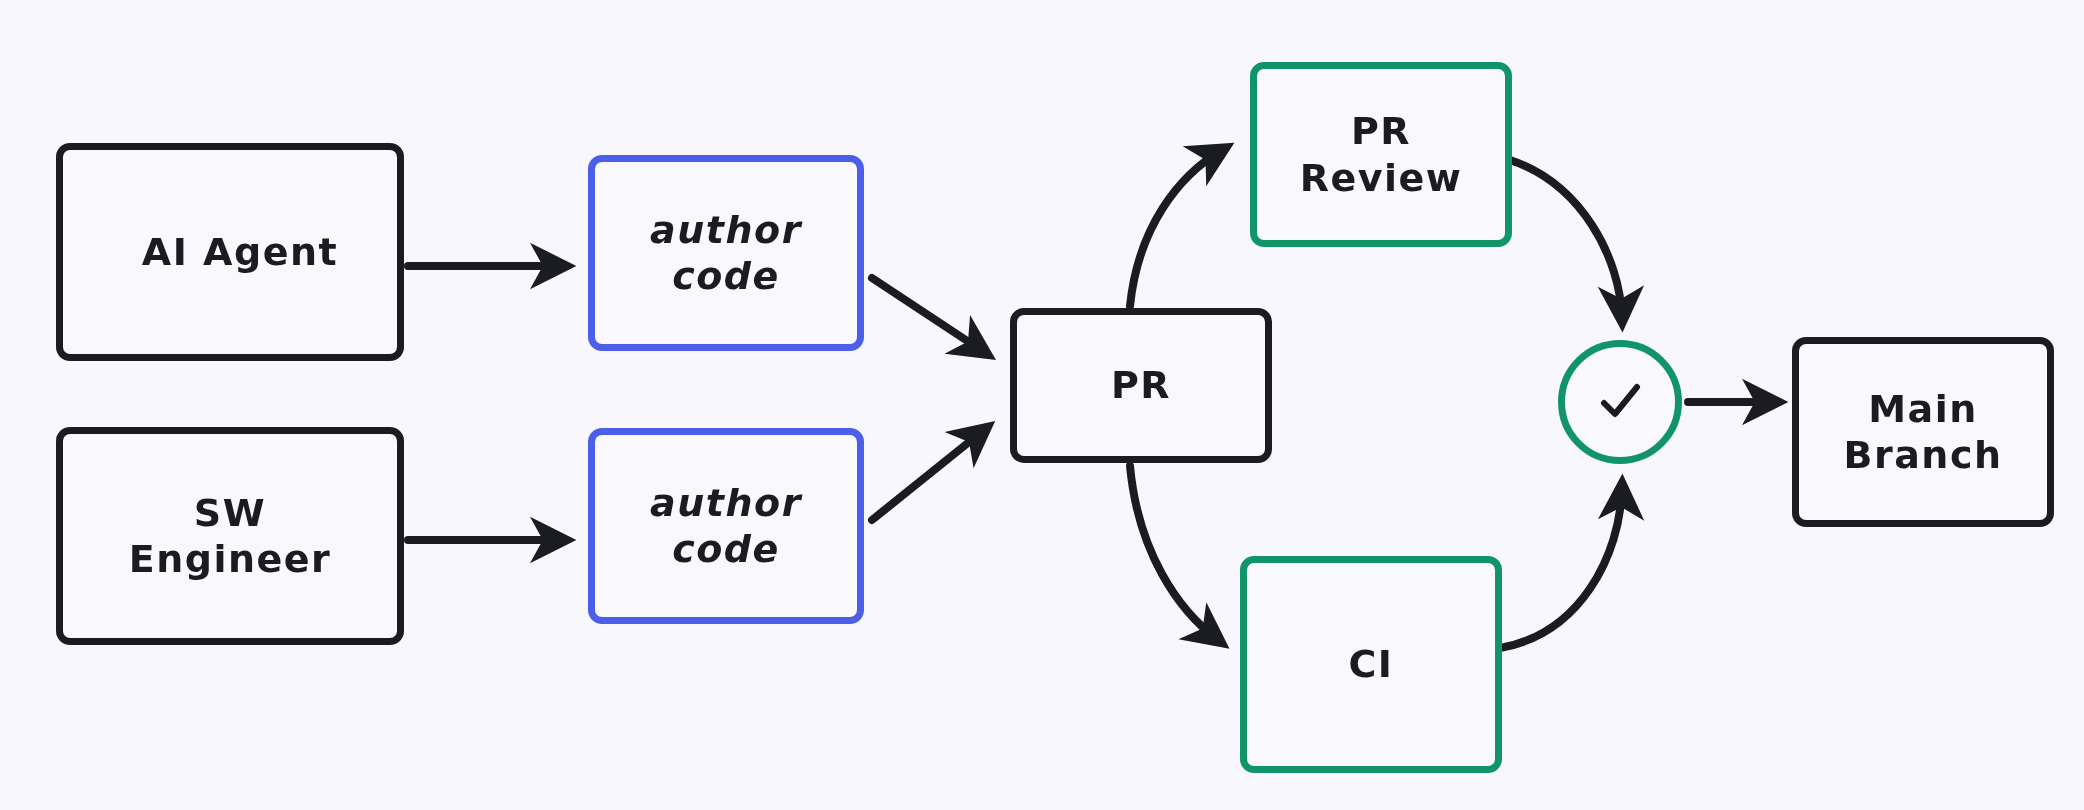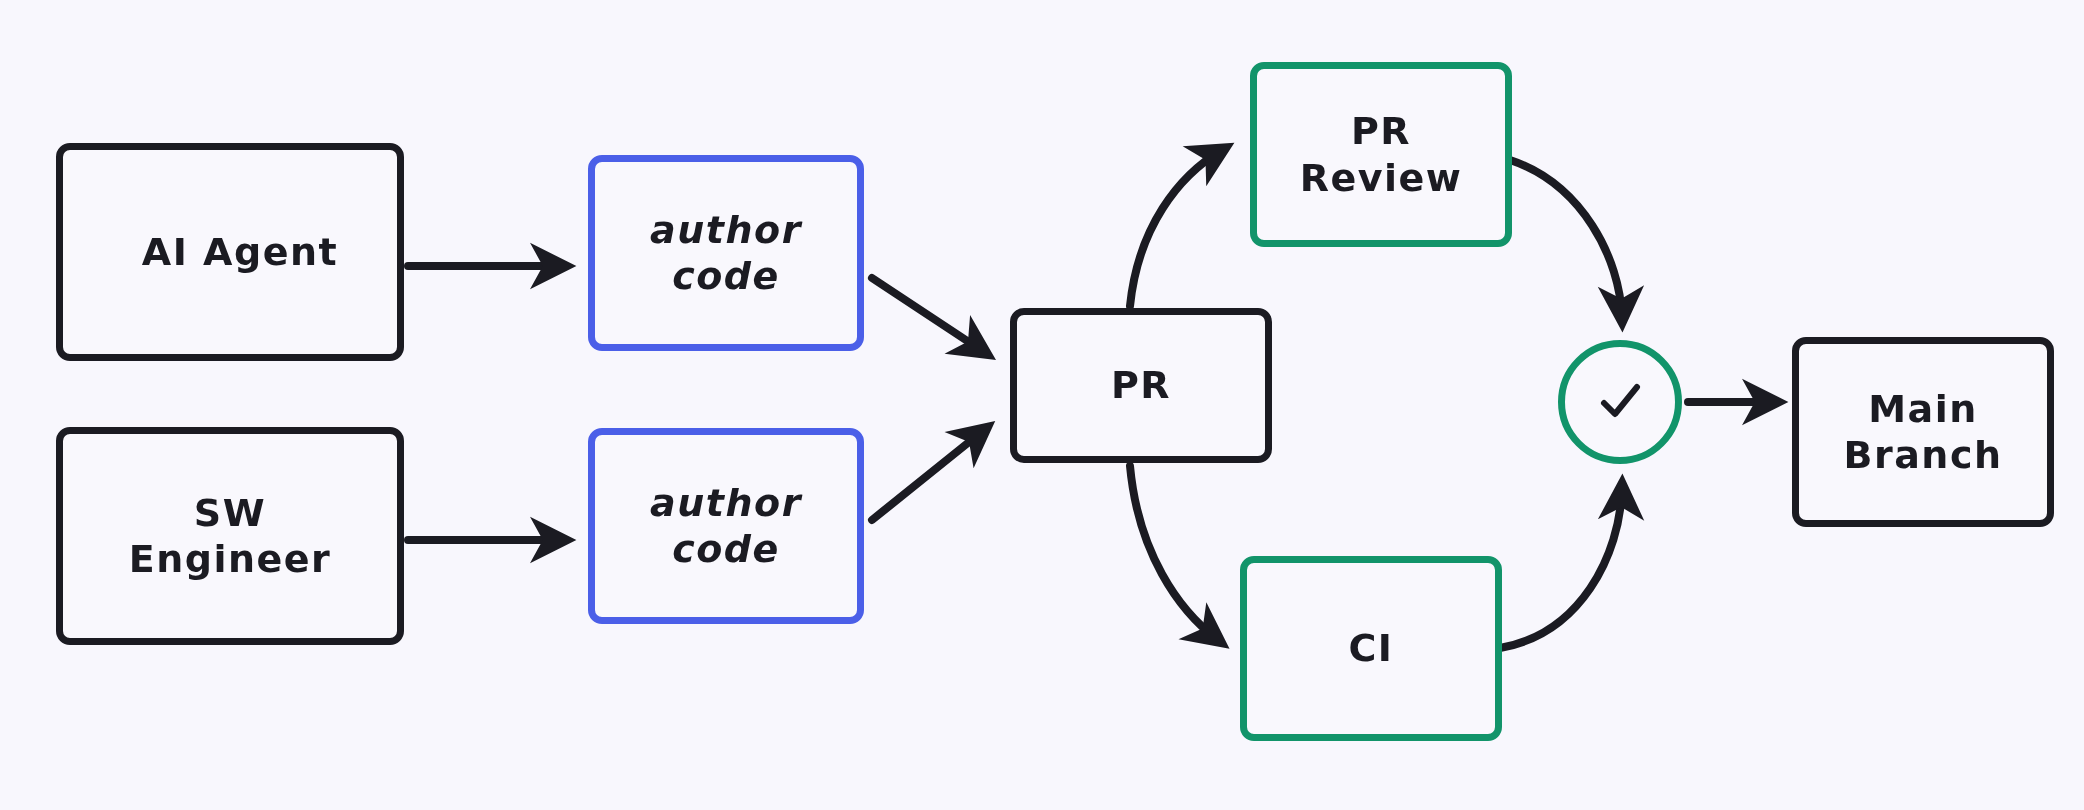--- a/index.html
+++ b/index.html
@@ -119,21 +119,21 @@
 
   <div class="node node-dark" style="left:1010px; top:308px; width:262px; height:155px; font-size:38px;">
     <span class="node-label">PR</span>
   </div>
 
   <div class="node node-green" style="left:1250px; top:62px; width:262px; height:185px; font-size:38px;">
     <span class="node-label">PR
 Review</span>
   </div>
 
-  <div class="node node-green" style="left:1240px; top:556px; width:262px; height:185px; font-size:38px;">
+  <div class="node node-green" style="left:1240px; top:556px; width:262px; height:217px; font-size:38px;">
     <span class="node-label">CI</span>
   </div>
 
   <div class="node node-dark" style="left:1792px; top:308px; width:262px; height:190px; font-size:38px;margin-top:29px;">
     <span class="node-label">Main
 Branch</span>
   </div>
 
   <div class="gate" style="left:1558px; top:340px; width:124px; height:124px;">
     <span>

